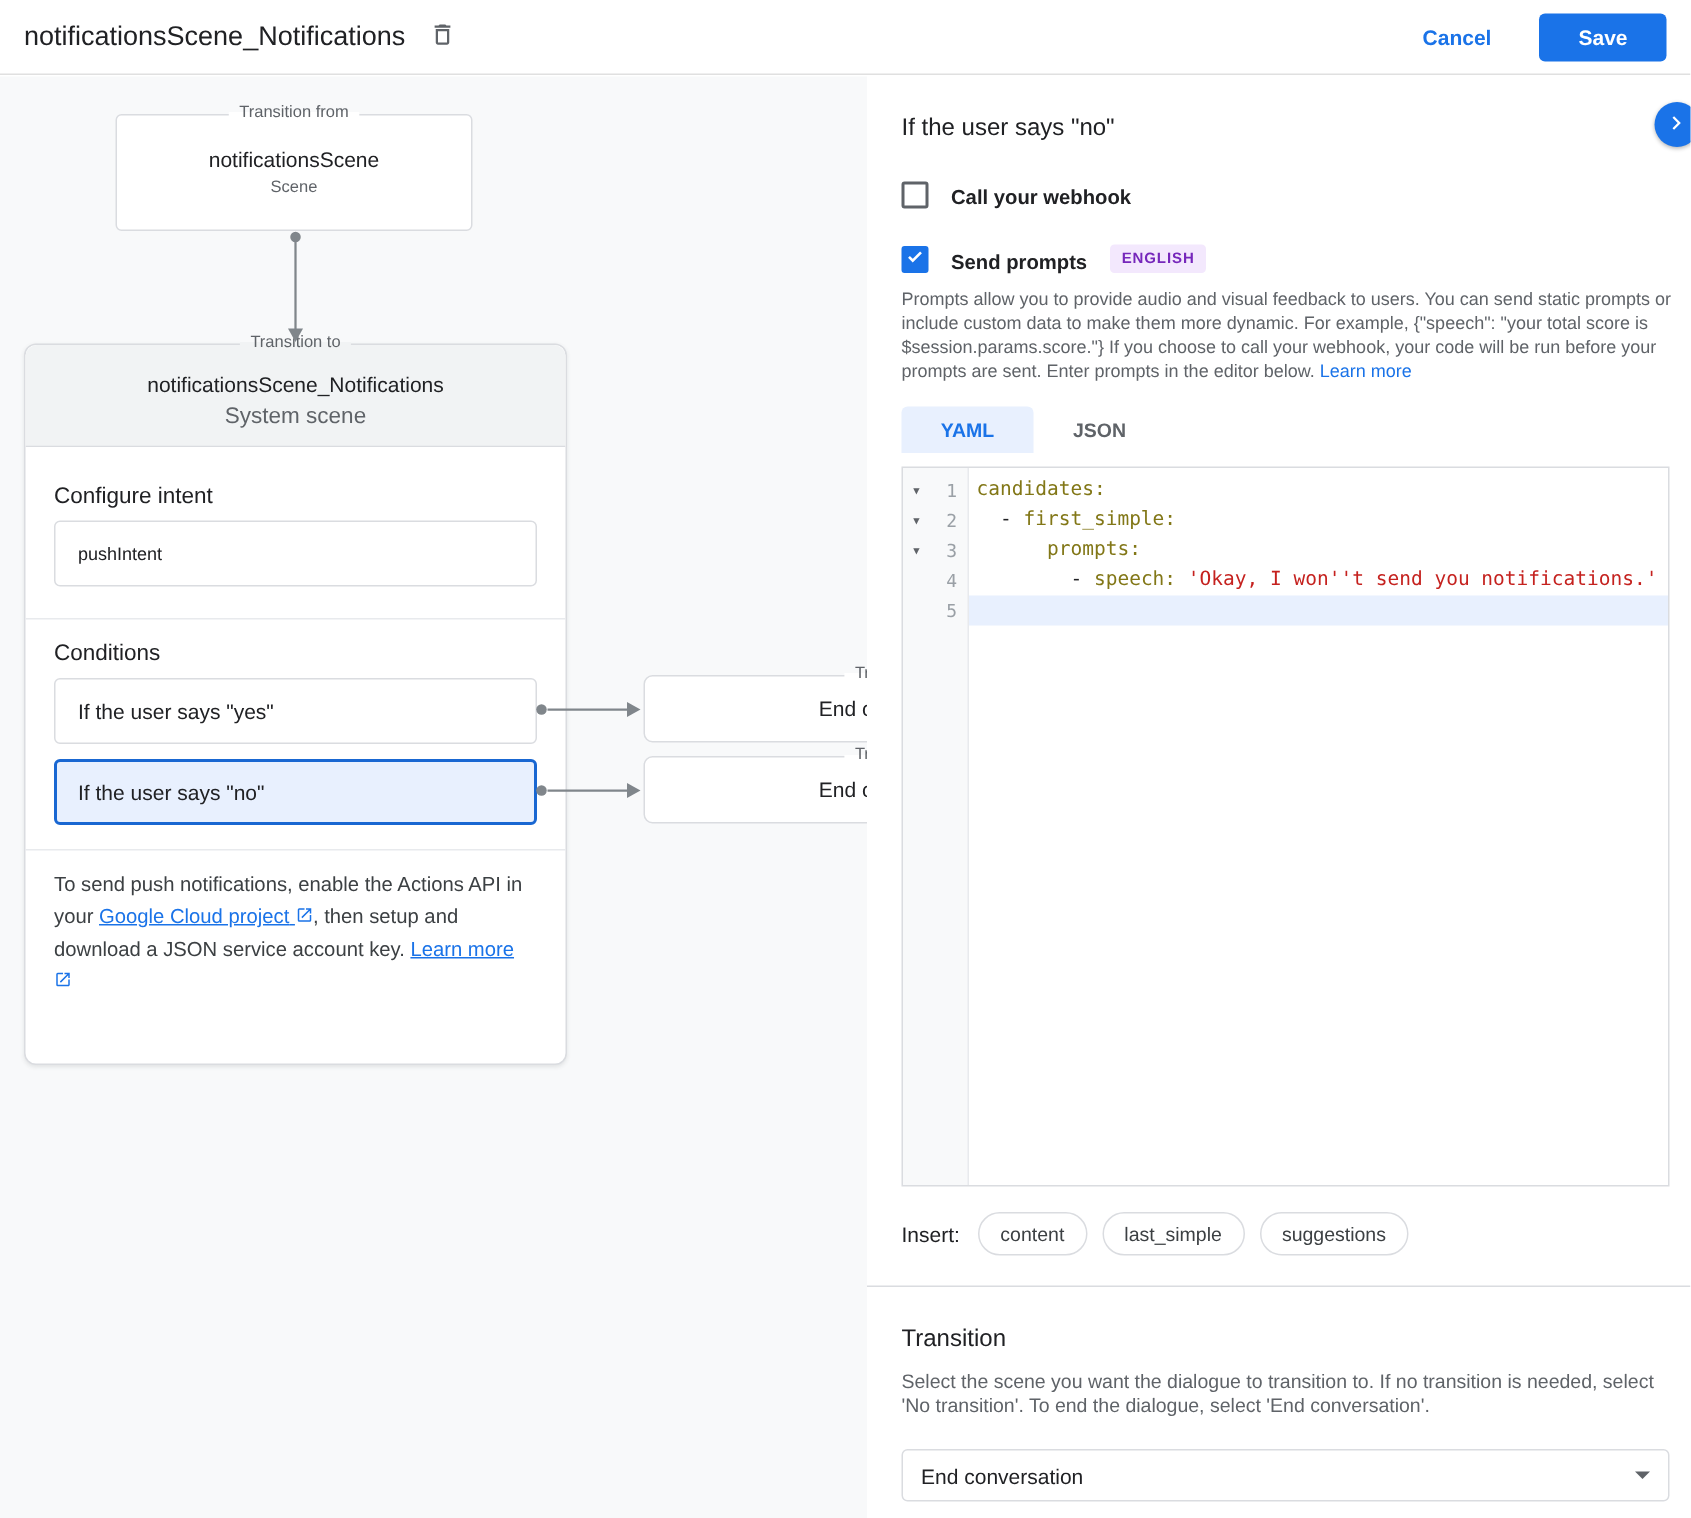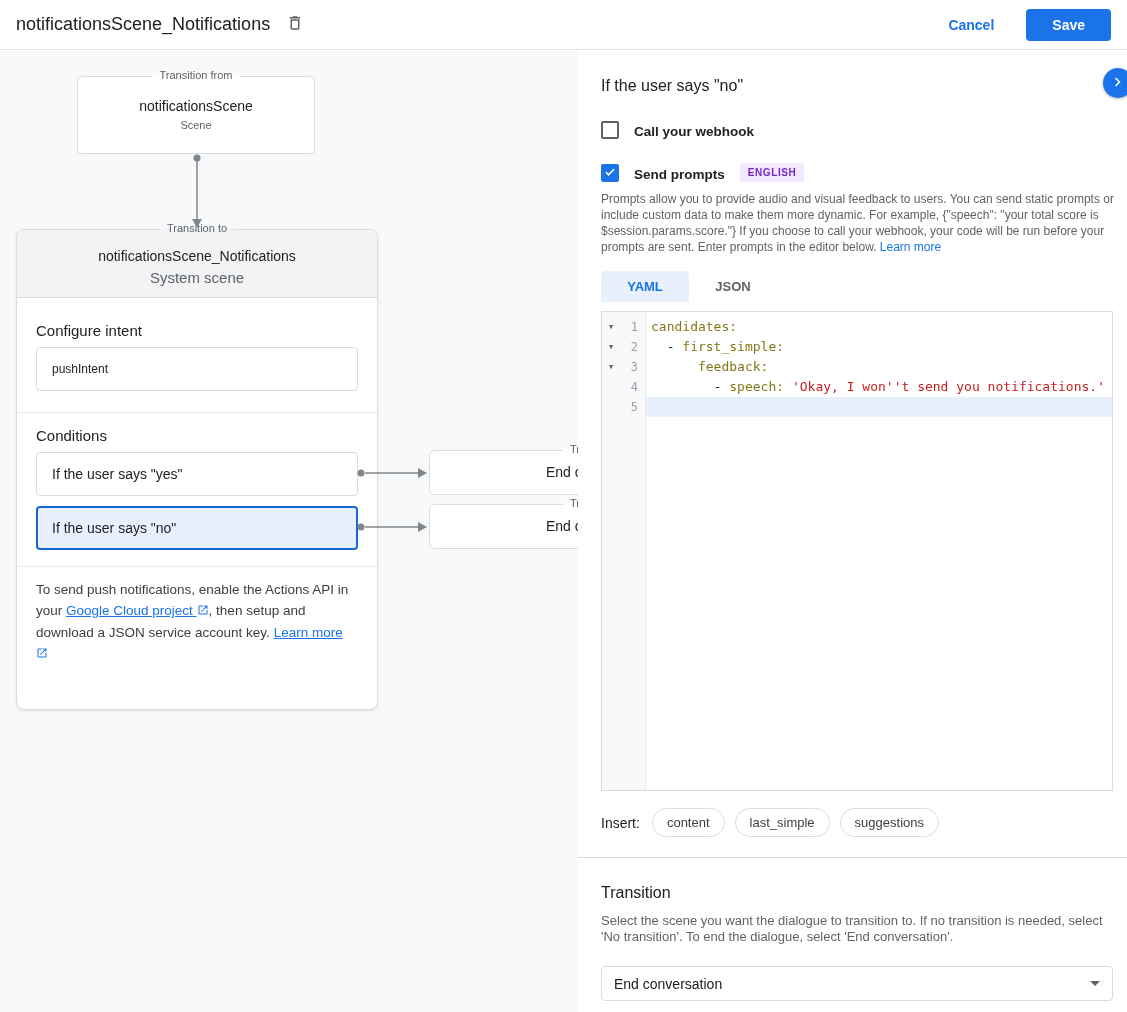--- a/index.html
+++ b/index.html
@@ -212,21 +212,21 @@
         <span class="code"><span></span><span></span><span class="tk-key">candidates:</span><span class="tk-str"></span></span>
       </div>
       <div class="cl">
         <span class="fold">▼</span>
         <span class="num">2</span>
         <span class="code"><span>  </span><span>- </span><span class="tk-key">first_simple:</span><span class="tk-str"></span></span>
       </div>
       <div class="cl">
         <span class="fold">▼</span>
         <span class="num">3</span>
-        <span class="code"><span>      </span><span></span><span class="tk-key">feedback:</span><span class="tk-str"></span></span>
+        <span class="code"><span>      </span><span></span><span class="tk-key">prompts:</span><span class="tk-str"></span></span>
       </div>
       <div class="cl">
         <span class="fold"></span>
         <span class="num">4</span>
         <span class="code"><span>        </span><span>- </span><span class="tk-key">speech:</span><span class="tk-str"> 'Okay, I won''t send you notifications.'</span></span>
       </div>
       <div class="cl active">
         <span class="fold"></span>
         <span class="num">5</span>
         <span class="code"><span></span><span></span><span class="tk-key"></span><span class="tk-str"></span></span>

